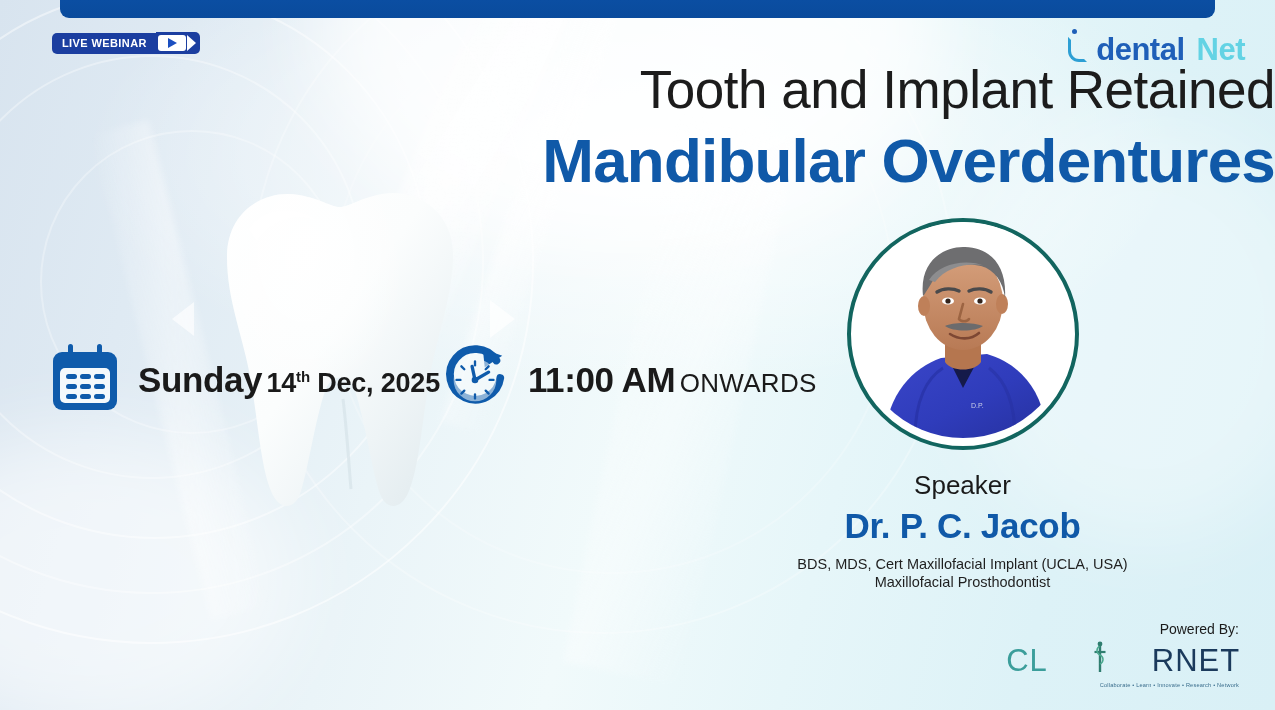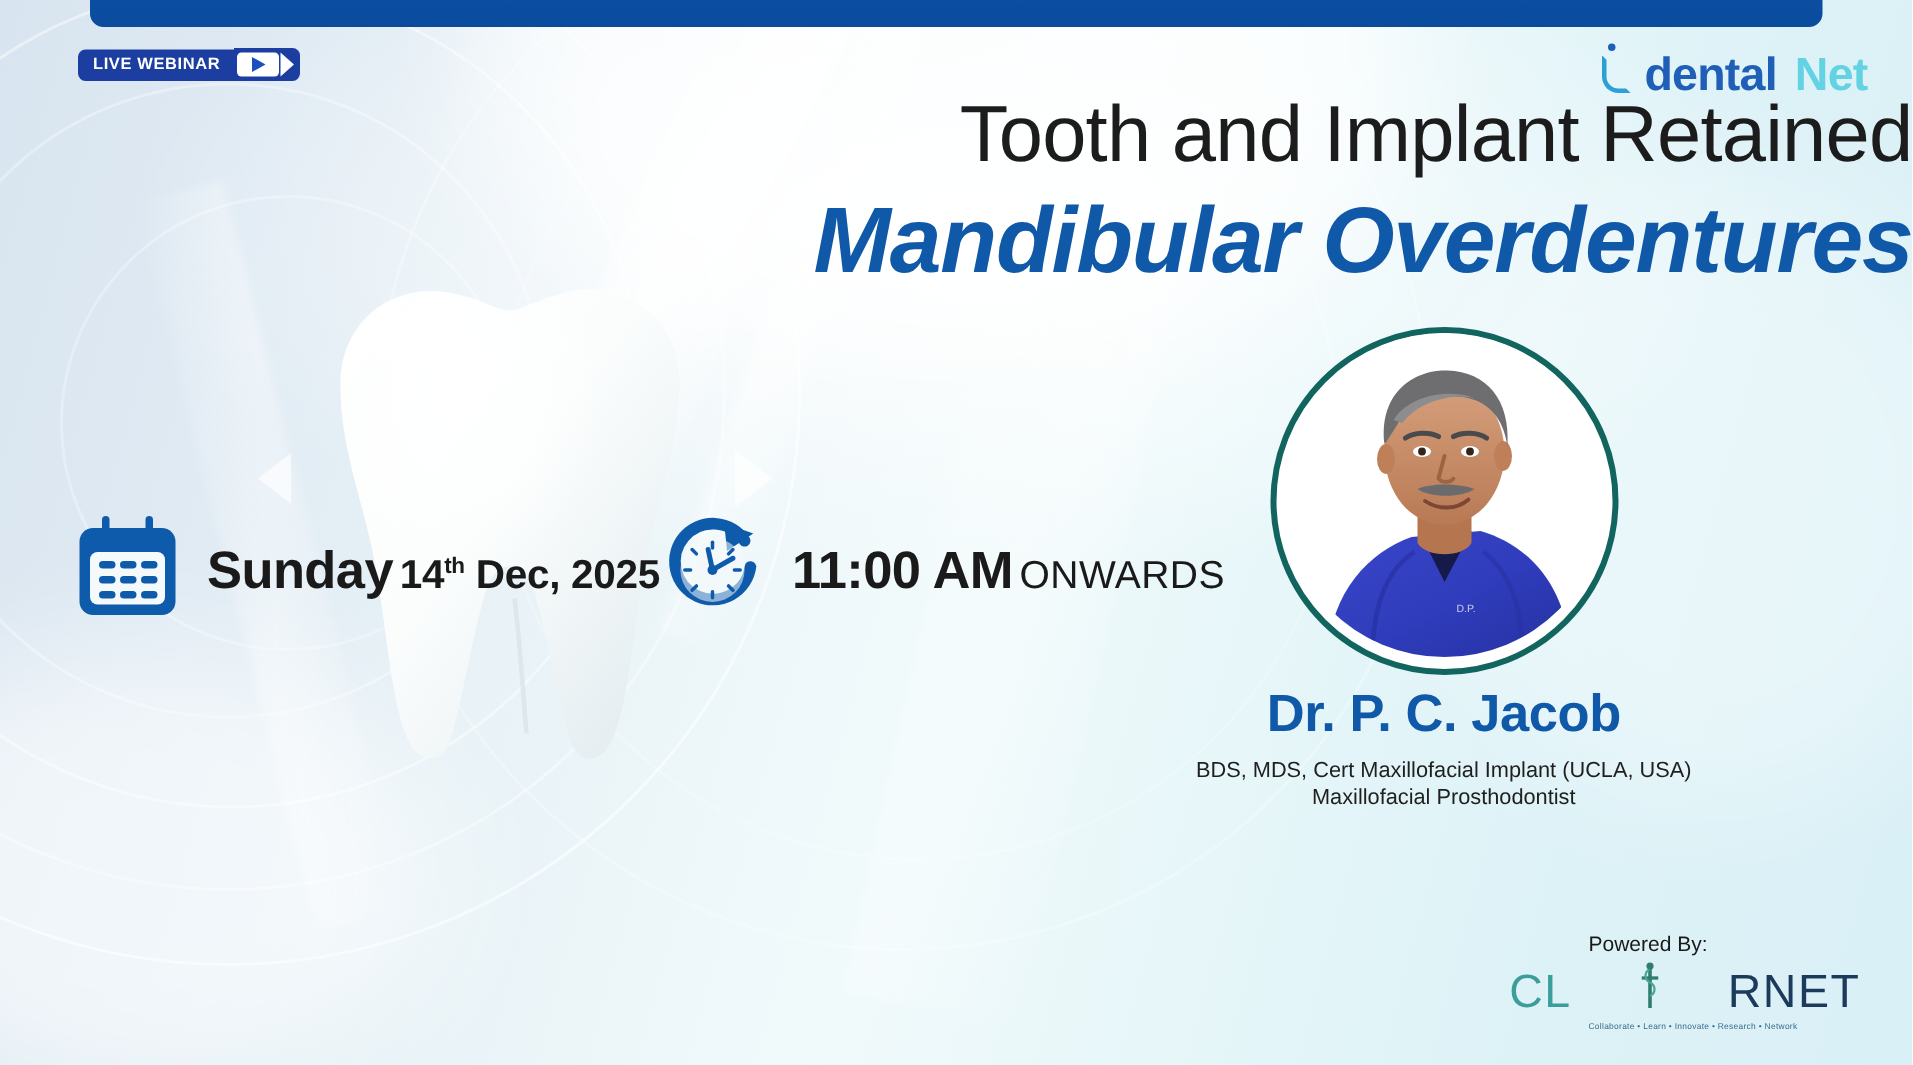--- a/index.html
+++ b/index.html
@@ -177,21 +177,20 @@
     letter-spacing: -0.5px;
     line-height: 64px;
   }
   .headline .line2 {
     font-size: 62px;
     font-weight: bold;
     color: #1059a8;
     letter-spacing: -0.8px;
     line-height: 74px;
     margin-top: 2px;
-    font-style: italic;
   }
 
   
   .tooth-wrap {
     position: absolute;
     left: 205px; top: 185px;
     width: 270px; height: 340px;
   }
 
   
@@ -257,21 +256,21 @@
     margin-top: 9px;
     font-size: 14.5px;
     color: #1f1f1f;
     line-height: 18px;
   }
 
   
   .powered {
     position: absolute;
     right: 36px; bottom: 22px;
-    text-align: left;
+    text-align: right;
     width: 180px;
   }
   .powered .pb-label {
     font-size: 14px;
     color: #1a1a1a;
     line-height: 18px;
   }
   .powered .clirnet {
     display: flex;
     align-items: center;
@@ -476,20 +475,21 @@
           <path d="M108,82 L104,97 C106,100 112,100 114,97" stroke="#9c6442" stroke-width="2.6" fill="none" stroke-linecap="round"></path>
 
           <path d="M90,104 C98,100 118,100 128,104 C120,110 98,110 90,104 Z" fill="#6b6b6d"></path>
 
           <path d="M95,112 C104,118 116,118 124,111" stroke="#7d4733" stroke-width="2.6" fill="none" stroke-linecap="round"></path>
 
           <text x="116" y="186" font-family="Liberation Sans, sans-serif" font-size="7" fill="#c9cde8">D.P.</text>
         </g>
       </svg>
     </div>
+    <div class="role">Speaker</div>
     <div class="name">Dr. P. C. Jacob</div>
     <div class="creds">BDS, MDS, Cert Maxillofacial Implant (UCLA, USA)</div>
     <div class="creds" style="margin-top:0">Maxillofacial Prosthodontist</div>
   </div>
 
   <div class="powered">
     <div class="pb-label">Powered By:</div>
     <div class="clirnet">
       <span class="cl">CL</span>
       <span style="display:inline-block;width:16px;">

